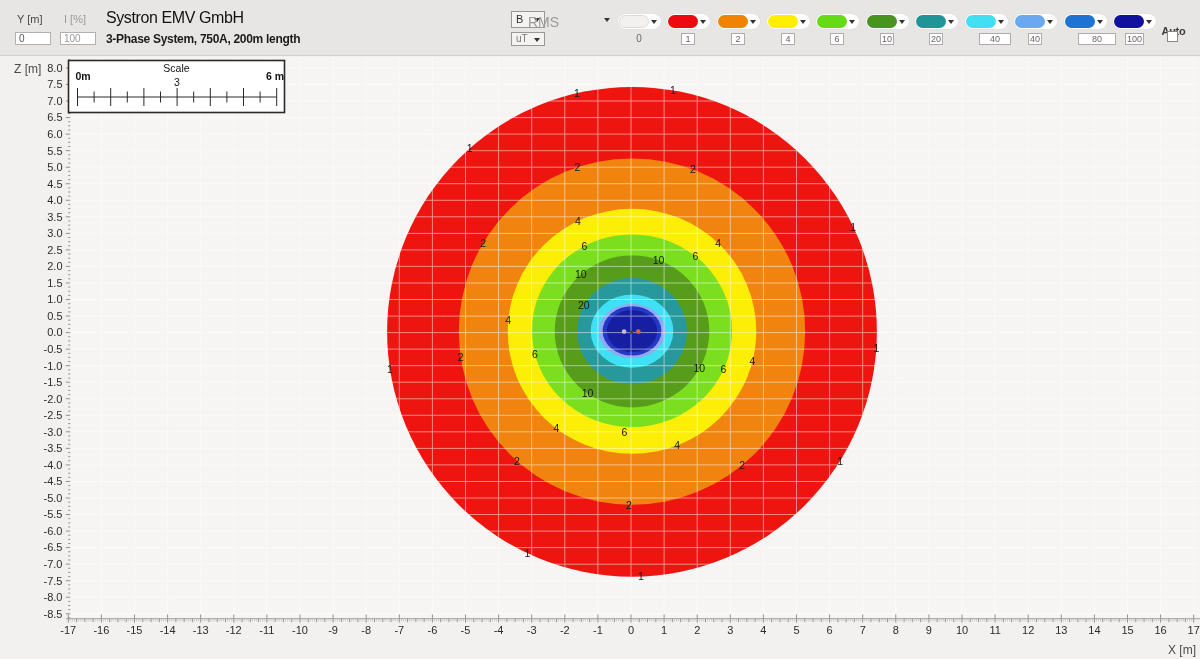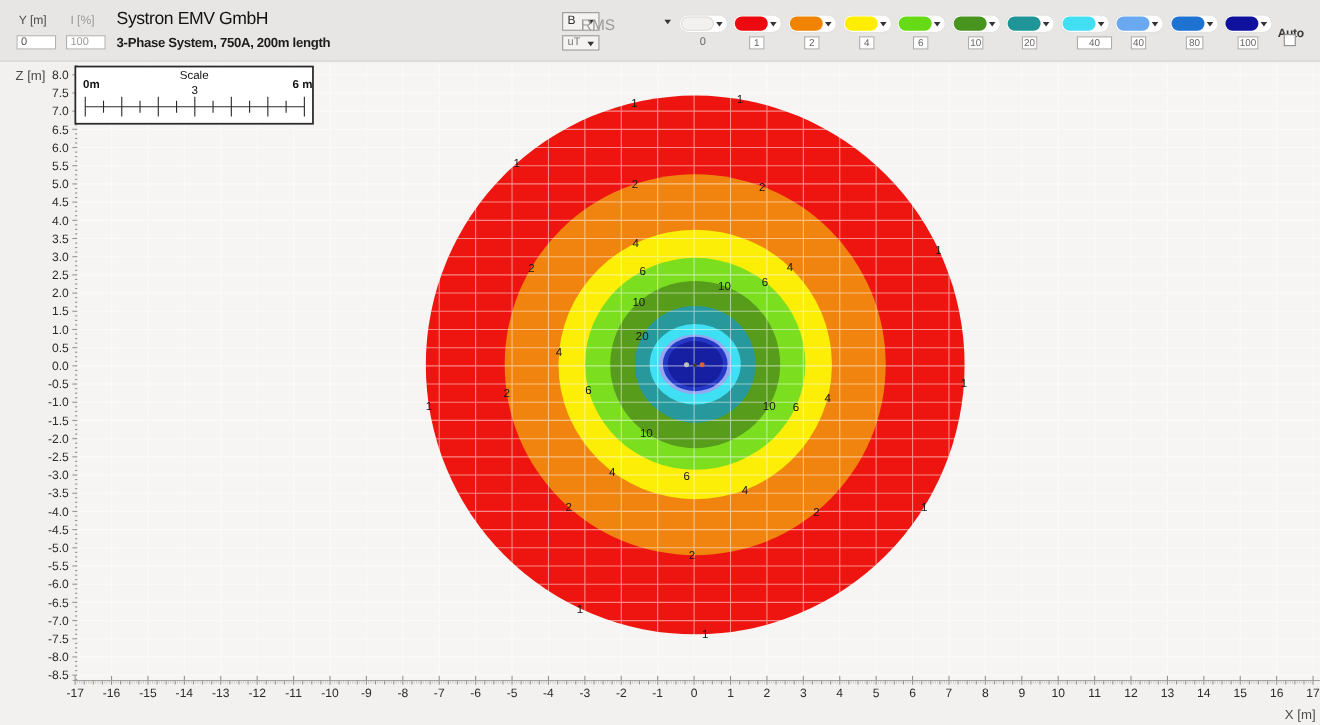--- a/index.html
+++ b/index.html
@@ -987,21 +987,21 @@
 <div class="pbox" style="left:979px;width:32px">40</div>
 <div class="pill" style="left:1014px">
       <div class="sw" style="background:#6aa9f0;"></div>
       <div class="ch"></div>
     </div>
 <div class="pbox" style="left:1028px;width:14px">40</div>
 <div class="pill" style="left:1064px">
       <div class="sw" style="background:#1d72d2;"></div>
       <div class="ch"></div>
     </div>
-<div class="pbox" style="left:1078px;width:16px">80</div>
+<div class="pbox" style="left:1078px;width:38px">80</div>
 <div class="pill" style="left:1113px">
       <div class="sw" style="background:#10129e;"></div>
       <div class="ch"></div>
     </div>
 <div class="pbox" style="left:1125px;width:19px">100</div>
   <div id="auto">Auto</div>
   <div id="autocb"></div>
 </div>
 
 </body></html>

